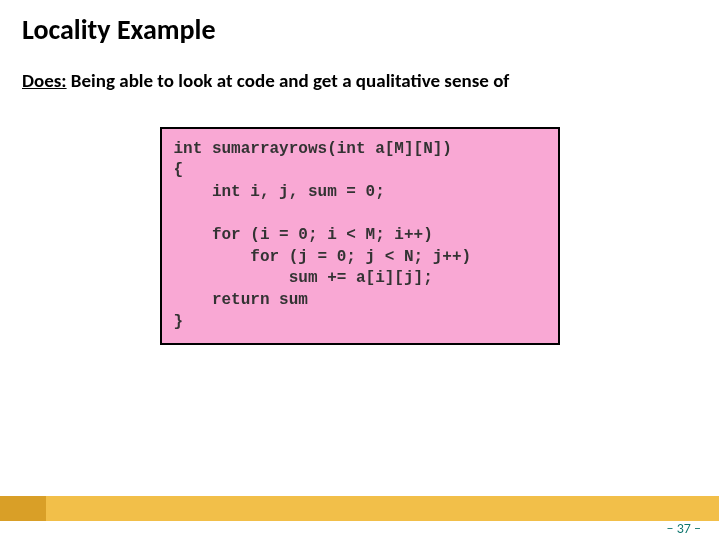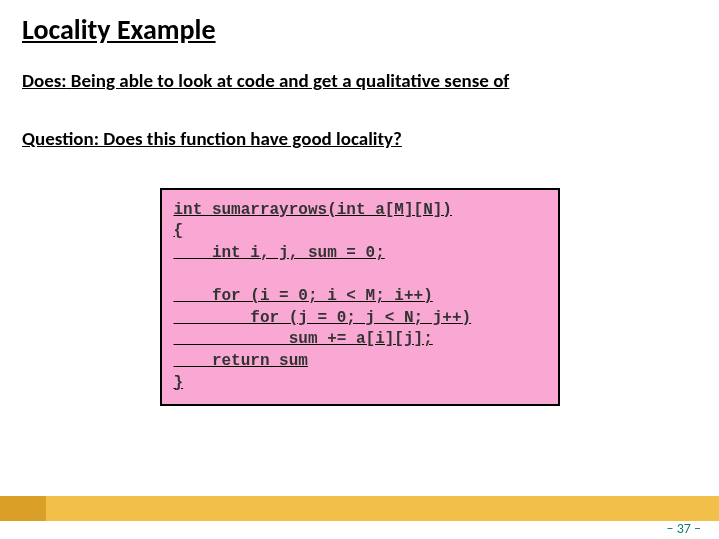--- a/index.html
+++ b/index.html
@@ -7,21 +7,20 @@
   body {
     font-family: Calibri, "Segoe UI", Arial, sans-serif;
     background: #fff;
     position: relative;
   }
   .slide {
     width: 719px;
     height: 539px;
     position: relative;
     padding: 12px 22px 0 22px;
-    text-decoration: underline;
   }
   .title {
     font-size: 28px;
     font-weight: 700;
     color: #000;
     margin-bottom: 22px;
     letter-spacing: 0px;
   }
   .claim {
     font-size: 19px;
@@ -81,23 +80,20 @@
 <body>
 
 <div class="slide">
 
   <h1 class="title">Locality Example</h1>
 
   <div class="claim">
     <span class="label">Does:</span><span> Being able to look at code and get a qualitative sense of</span>
   </div>
 
-  <div class="question">
-    <span class="label">Question:</span><span> Does this function have good locality?</span>
-  </div>
 
   <div class="codebox-wrap">
     <div class="codebox">int sumarrayrows(int a[M][N])
 {
     int i, j, sum = 0;
 
     for (i = 0; i &lt; M; i++)
         for (j = 0; j &lt; N; j++)
             sum += a[i][j];
     return sum

